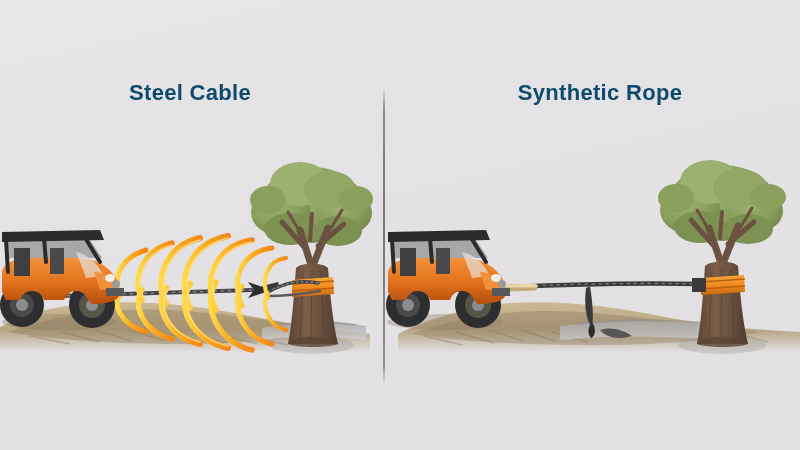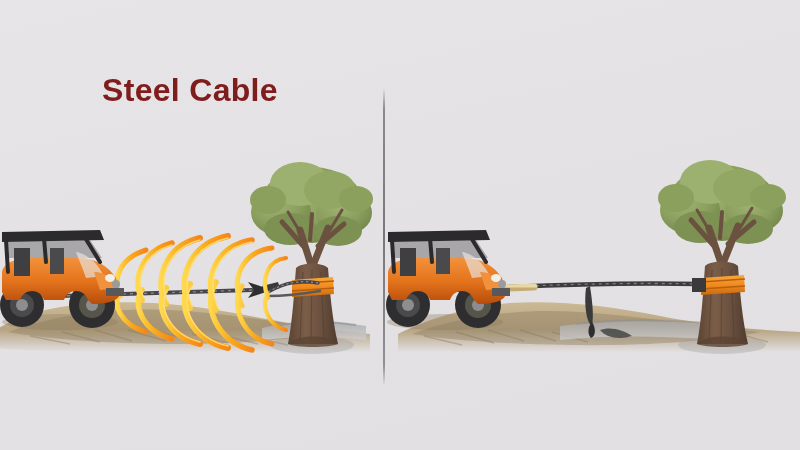--- a/index.html
+++ b/index.html
@@ -17,27 +17,27 @@
   }
   #bg-svg, #art-svg {
     position: absolute;
     left: 0;
     top: 0;
     width: 800px;
     height: 450px;
   }
   .panel-label {
     position: absolute;
-    top: 72px;
+    top: 80px;
     width: 360px;
     text-align: center;
-    font-size: 32px;
+    font-size: 22px;
     font-weight: 700;
     letter-spacing: 0.3px;
-    color: #7f1d1d;
+    color: #0c4a6e;
     z-index: 6;
     white-space: nowrap;
   }
   #label-left  { left: 10px; }
   #label-right { left: 420px; }
   #divider {
     position: absolute;
     left: 383px;
     top: 88px;
     width: 2px;
@@ -363,14 +363,15 @@
         <path d="M492,288 L510,288 L510,296 L492,296 Z" fill="#58585a"></path>
         <circle cx="502" cy="284" r="4" fill="#9b9b9d"></circle>
         <ellipse cx="496" cy="278" rx="5" ry="4" fill="#f0efe8"></ellipse>
       </g>
     </g>
   </svg>
 
   <div id="divider"></div>
 
   <div class="panel-label" id="label-left">Steel Cable</div>
+  <div class="panel-label" id="label-right">Synthetic Rope</div>
 
 </div>
 
 </body></html>

